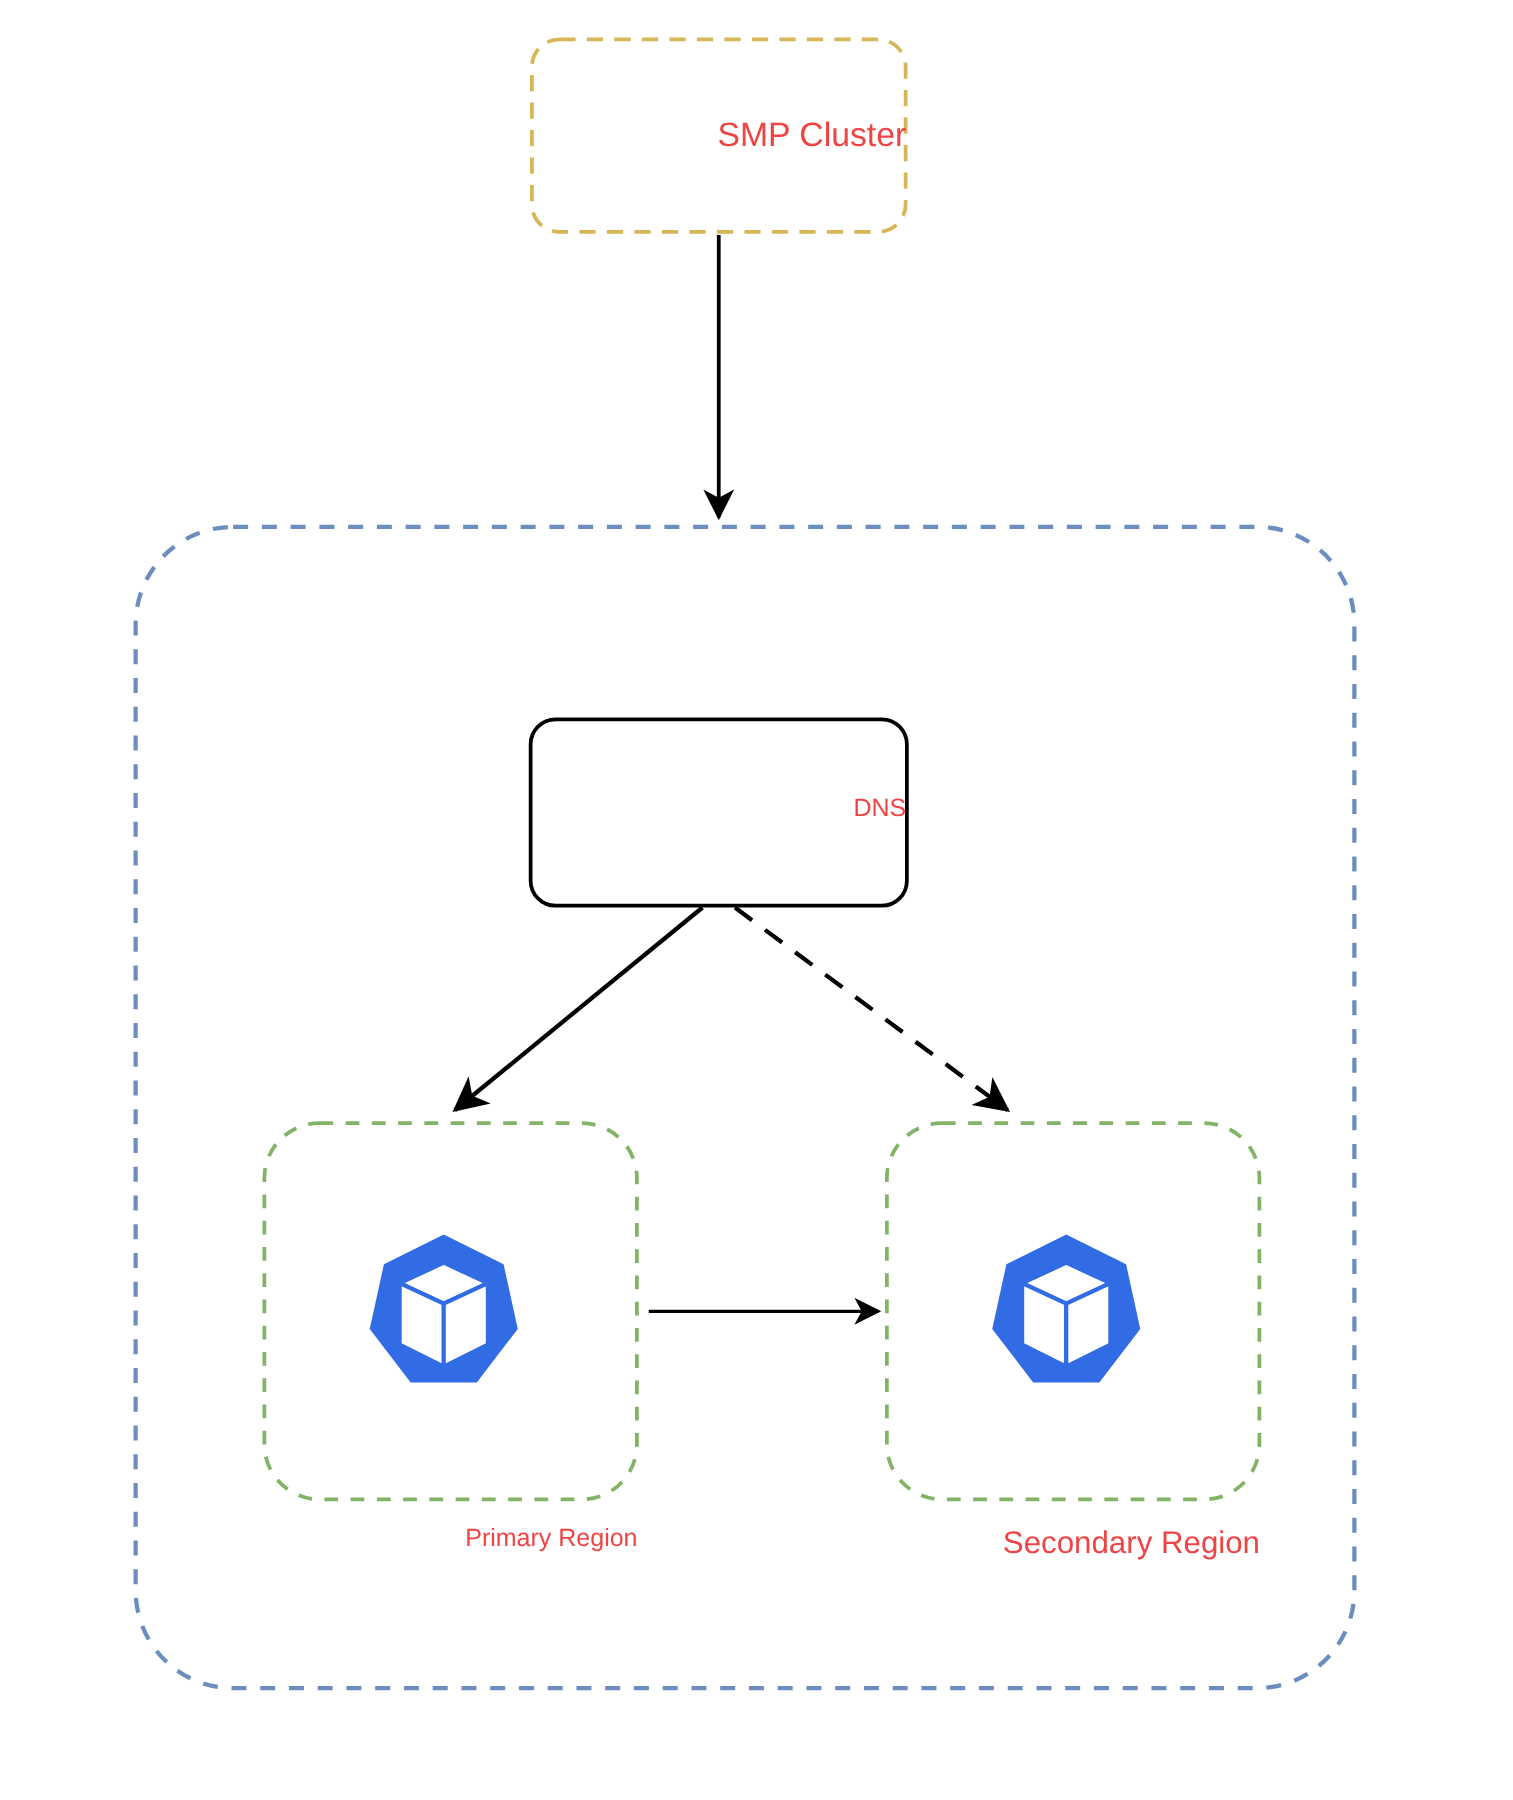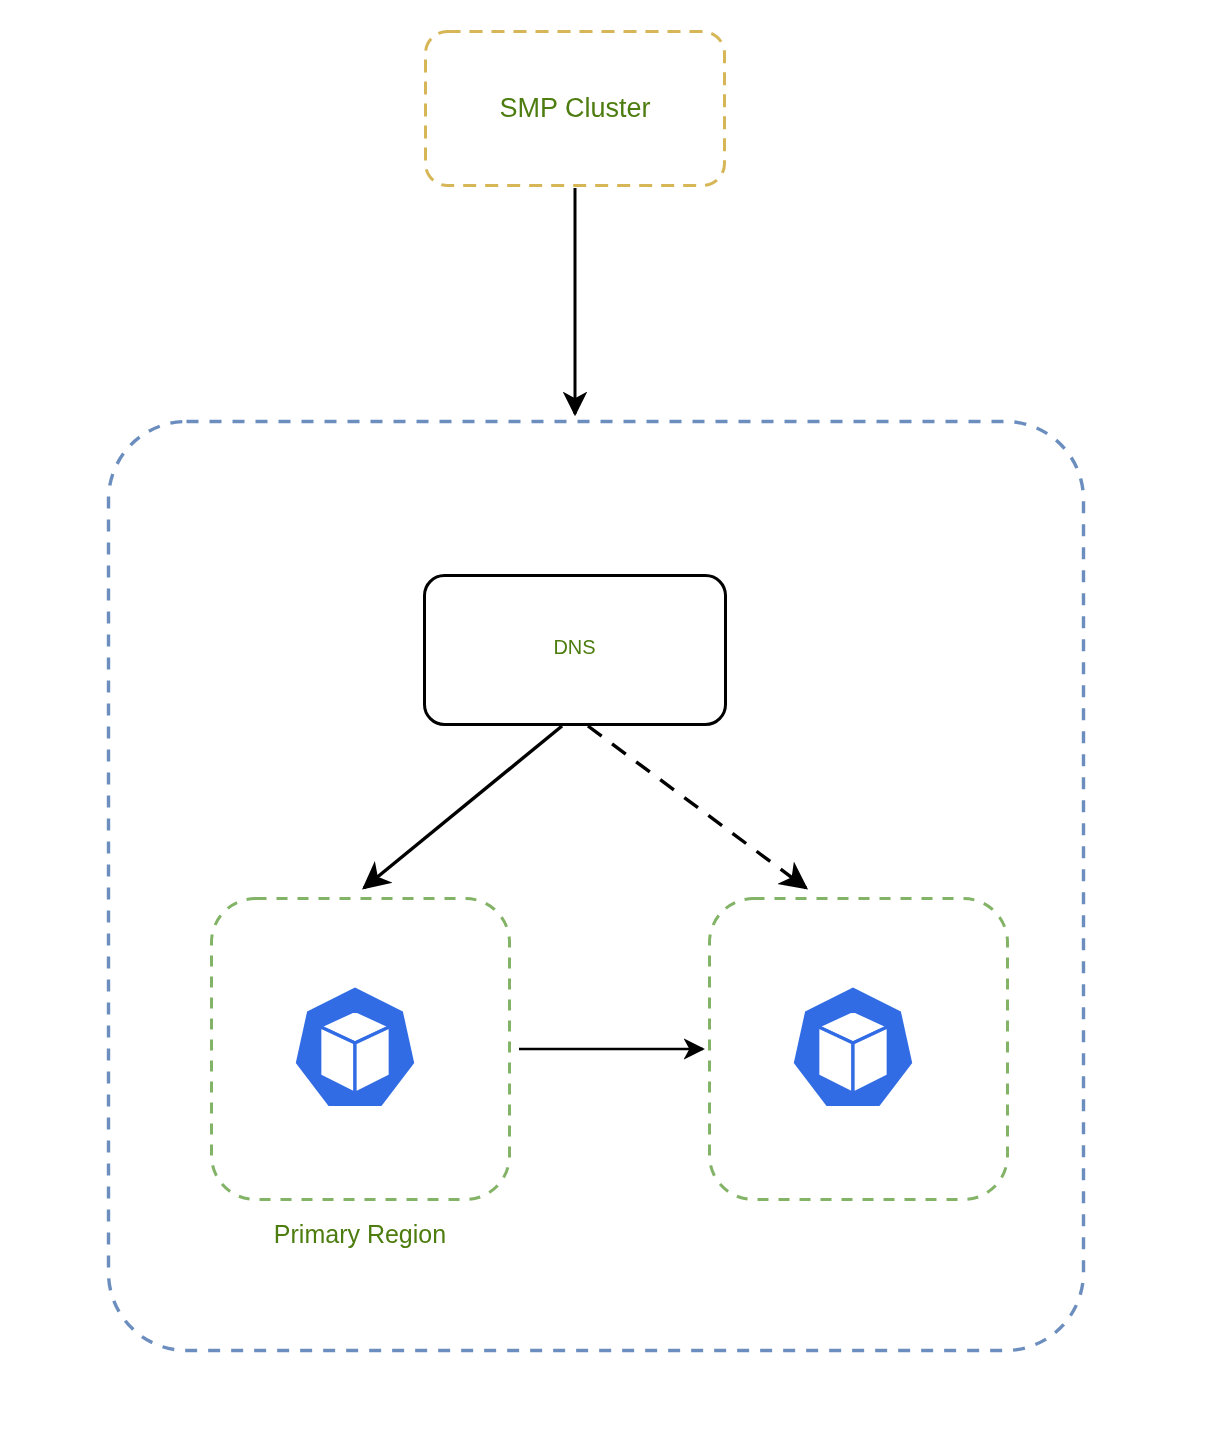--- a/index.html
+++ b/index.html
@@ -21,43 +21,43 @@
   }
   .svg-layer {
     position: absolute;
     left: 0;
     top: 0;
     width: 1210px;
     height: 1440px;
   }
   .node-label {
     position: absolute;
-    text-align: center;
-    color: #4d7c0f;
+    text-align: right;
+    color: #ef4444;
     font-family: "Liberation Sans", sans-serif;
     white-space: nowrap;
     line-height: 1.2;
   }
   #smp-cluster-label {
     left: 425px;
     top: 92px;
     width: 300px;
     font-size: 27px;
   }
   #dns-label {
     left: 424px;
     top: 635px;
     width: 301px;
     font-size: 20px;
   }
   #primary-region-label {
     left: 210px;
     top: 1219px;
     width: 300px;
-    font-size: 25px;
+    font-size: 20px;
   }
   #secondary-region-label {
     left: 708px;
     top: 1219px;
     width: 300px;
     font-size: 25px;
   }
 </style>
 </head>
 <body>
@@ -113,14 +113,15 @@
       <path d="M 78 33 L 78 72 L 50 86 L 50 46 Z" fill="#ffffff" stroke="#326ce5" stroke-width="2.6" stroke-linejoin="round"></path>
     </g>
   </svg>
 
   <div class="node-label" id="smp-cluster-label">SMP Cluster</div>
 
   <div class="node-label" id="dns-label">DNS</div>
 
   <div class="node-label" id="primary-region-label">Primary Region</div>
 
+  <div class="node-label" id="secondary-region-label">Secondary Region</div>
 
 </div>
 
 </body></html>

